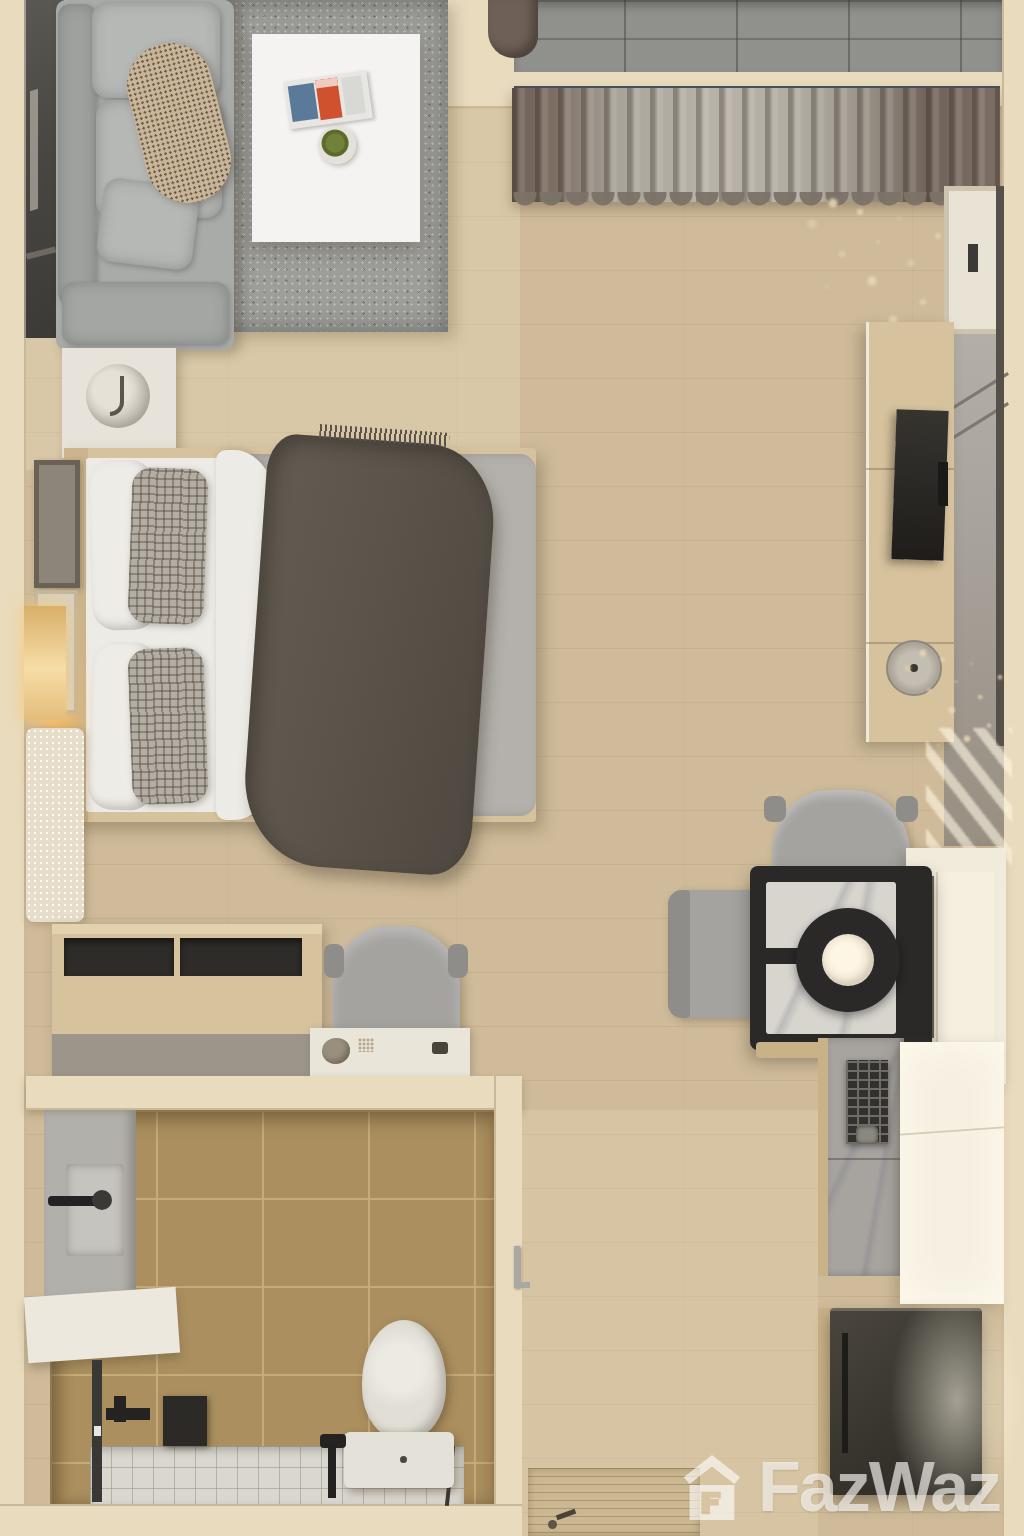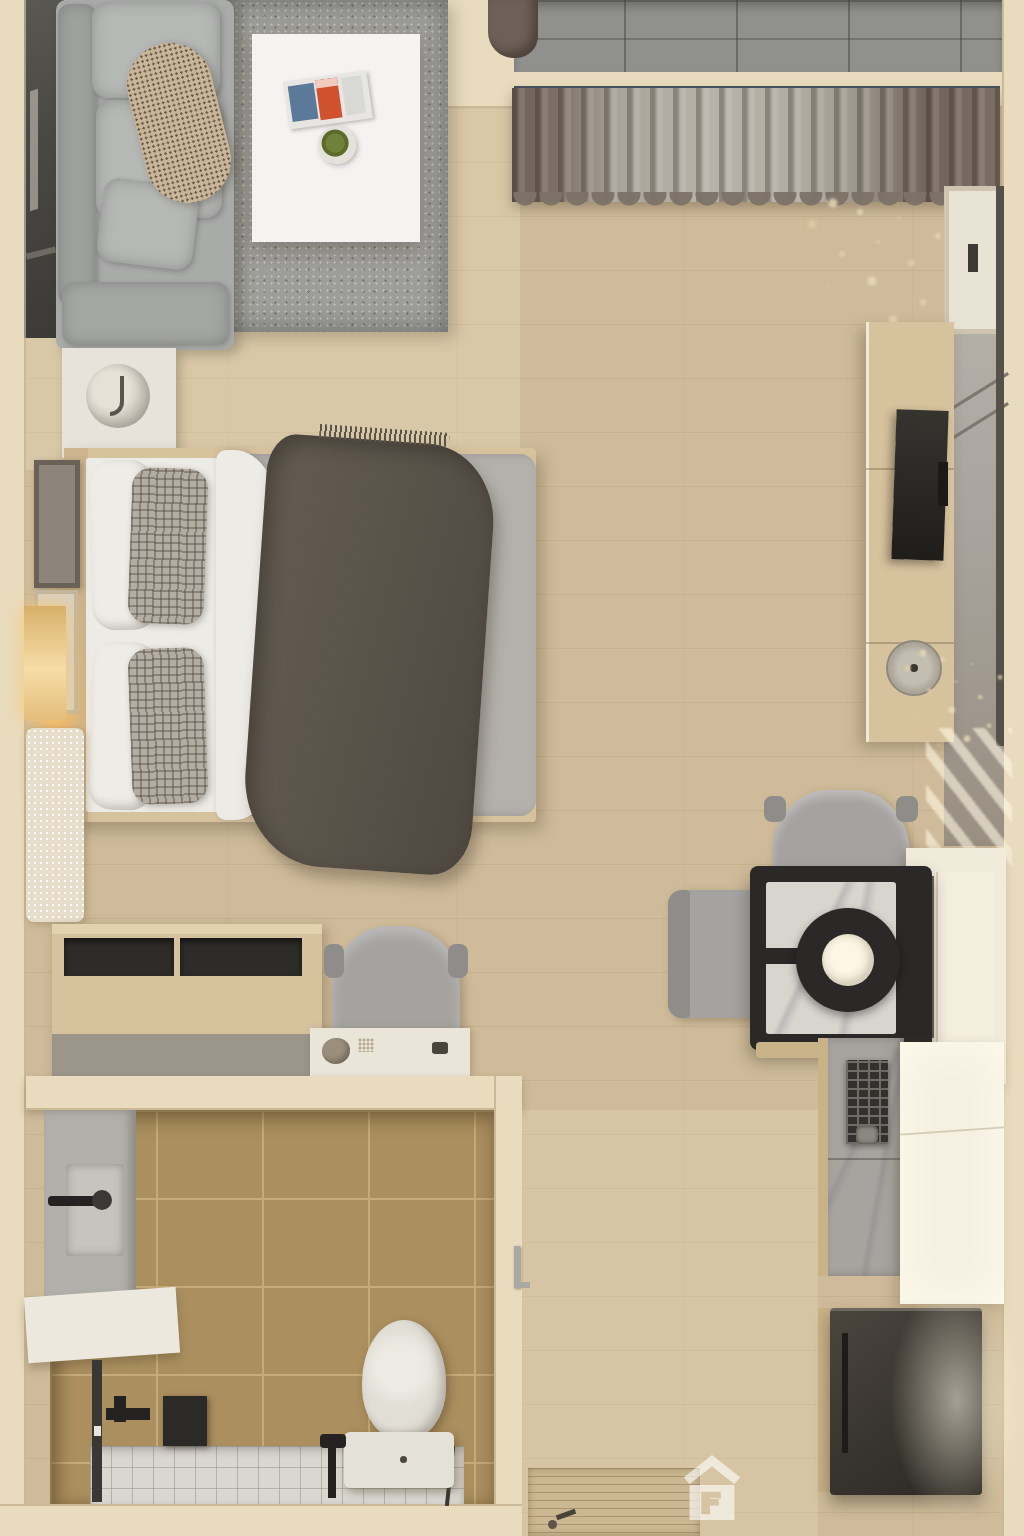--- a/index.html
+++ b/index.html
@@ -253,15 +253,16 @@
       <div class="a" style="left:28px;top:44px;width:20px;height:5px;background:#4a4438;transform:rotate(-20deg);"></div>
       <div class="a" style="left:20px;top:52px;width:9px;height:9px;border-radius:50%;background:#5d5548;"></div>
     </div>
   </div>
 
   <div id="wm" class="a" style="left:676px;top:1444px;width:348px;height:86px;">
     <svg width="72" height="72" viewBox="0 0 74 74" style="flex:0 0 auto;">
       <path d="M8,27 L37,4 L66,27 L60,34 L37,16 L14,34 Z" fill="rgba(255,255,255,0.62)"></path>
       <path fill-rule="evenodd" d="M14,35 L60,35 L60,71 L14,71 Z M26,42 L26,65 L35,65 L35,56 L44,56 L44,48 L35,48 L35,50 L35,48 L35,49 L46,49 L46,42 Z" fill="rgba(255,255,255,0.62)"></path>
     </svg>
+    <span class="wm-text">FazWaz</span>
   </div>
 
 </div>
 
 </body></html>

